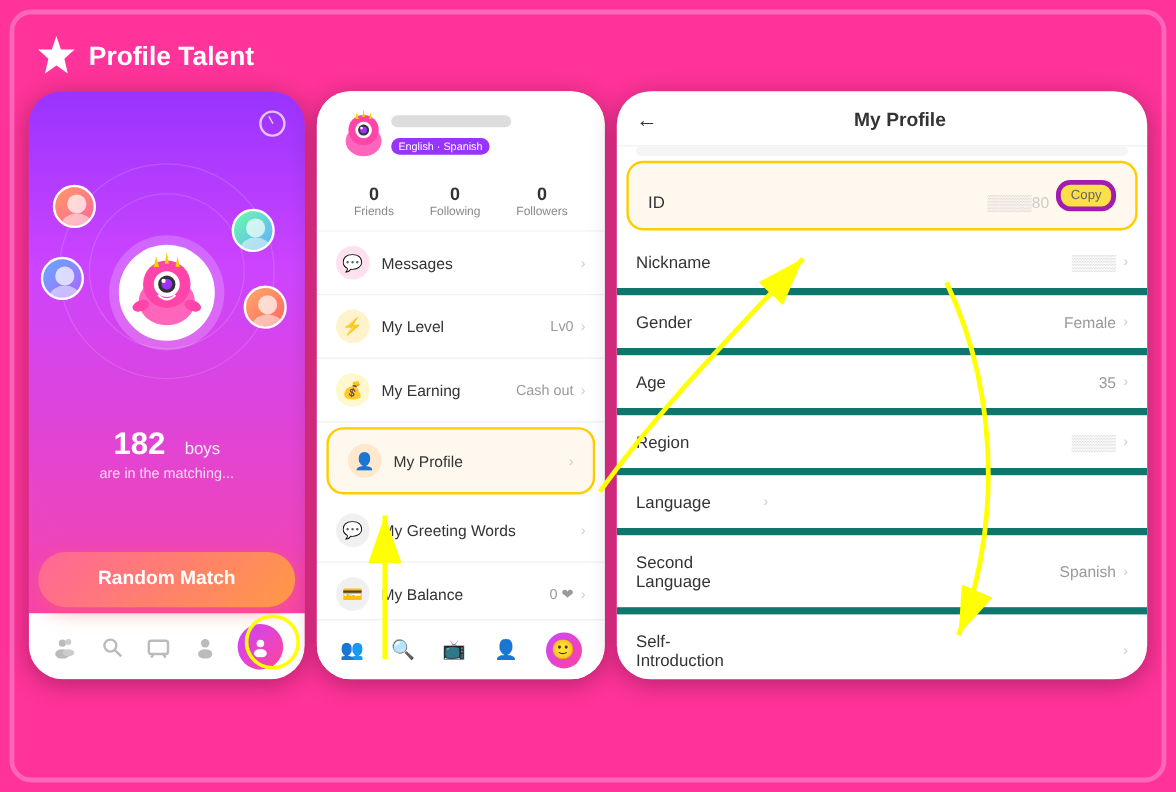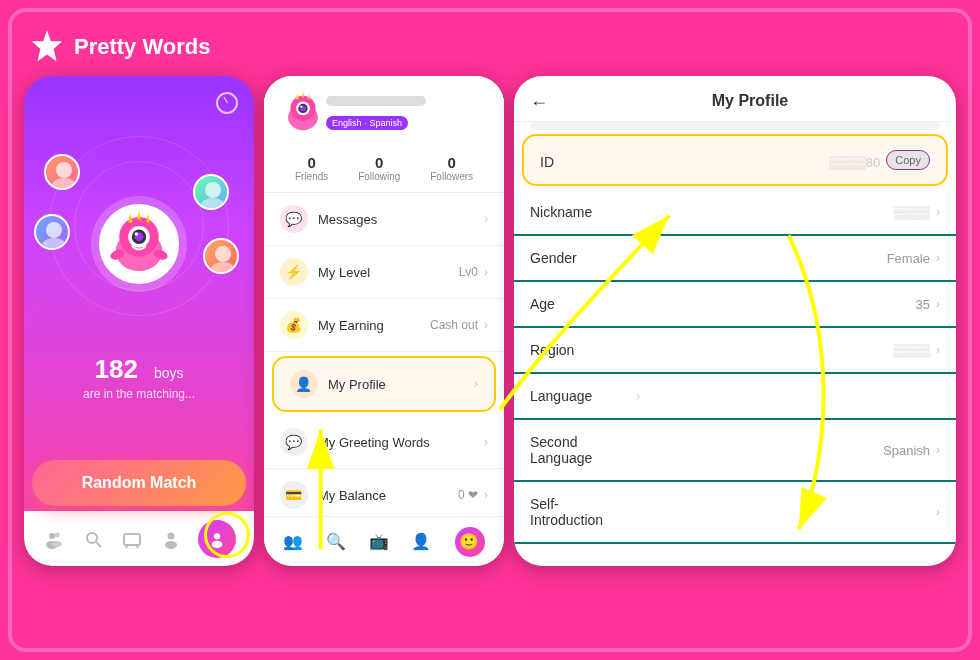--- a/index.html
+++ b/index.html
@@ -358,21 +358,21 @@
     }
 
     .profile-fields {
       flex: 1;
       overflow: hidden;
     }
     .profile-field {
       display: flex;
       align-items: center;
       padding: 14px 16px;
-      border-bottom: 2px solid #0f766e;
+      border-bottom: 6px solid #0f766e;
       position: relative;
     }
     .profile-field.highlighted-id {
       background: #fff8ee;
       border: 2.5px solid #ffcc00;
       border-radius: 14px;
       margin: 4px 8px;
       align-items: flex-end;
     }
     .field-label {
@@ -386,22 +386,22 @@
       font-size: 13px;
       color: #999;
       text-align: right;
     }
     .field-arrow {
       color: #ccc;
       font-size: 12px;
       margin-left: 6px;
     }
     .copy-btn {
-      background: #e5e5e5;
-      border: 1px solid #a21caf;
+      background: #fde047;
+      border: 4px solid #a21caf;
       border-radius: 12px;
       padding: 3px 8px;
       font-size: 11px;
       color: #666;
       cursor: pointer;
       margin-left: 6px;
     }
     .poster-label {
       font-size: 12px;
       color: #aaa;
@@ -446,21 +446,21 @@
   </style>
 </head>
 <body>
 
 <div class="outer-frame">
 
   <div class="header">
     <svg class="logo-icon" viewBox="0 0 40 40">
       <polygon points="20,2 24,14 36,14 27,22 30,35 20,28 10,35 13,22 4,14 16,14" fill="white"></polygon>
     </svg>
-    <span class="logo-text">Pretty Words</span>
+    <span class="logo-text">Profile Talent</span>
   </div>
 
   <div class="content-area">
 
     <div class="screen-wrapper" style="position:relative;">
       <div class="phone phone-1">
         <div class="phone-1-inner">
 
           <div class="phone-1-top">
             <div class="clock-icon">

